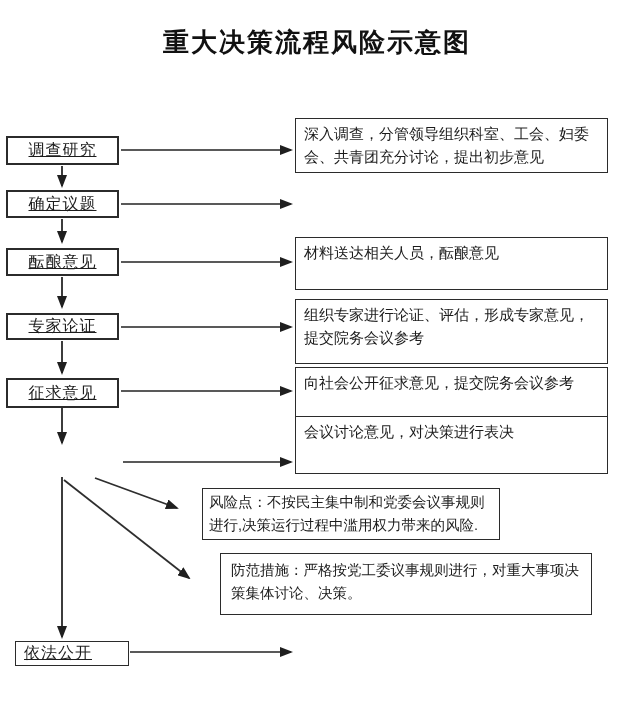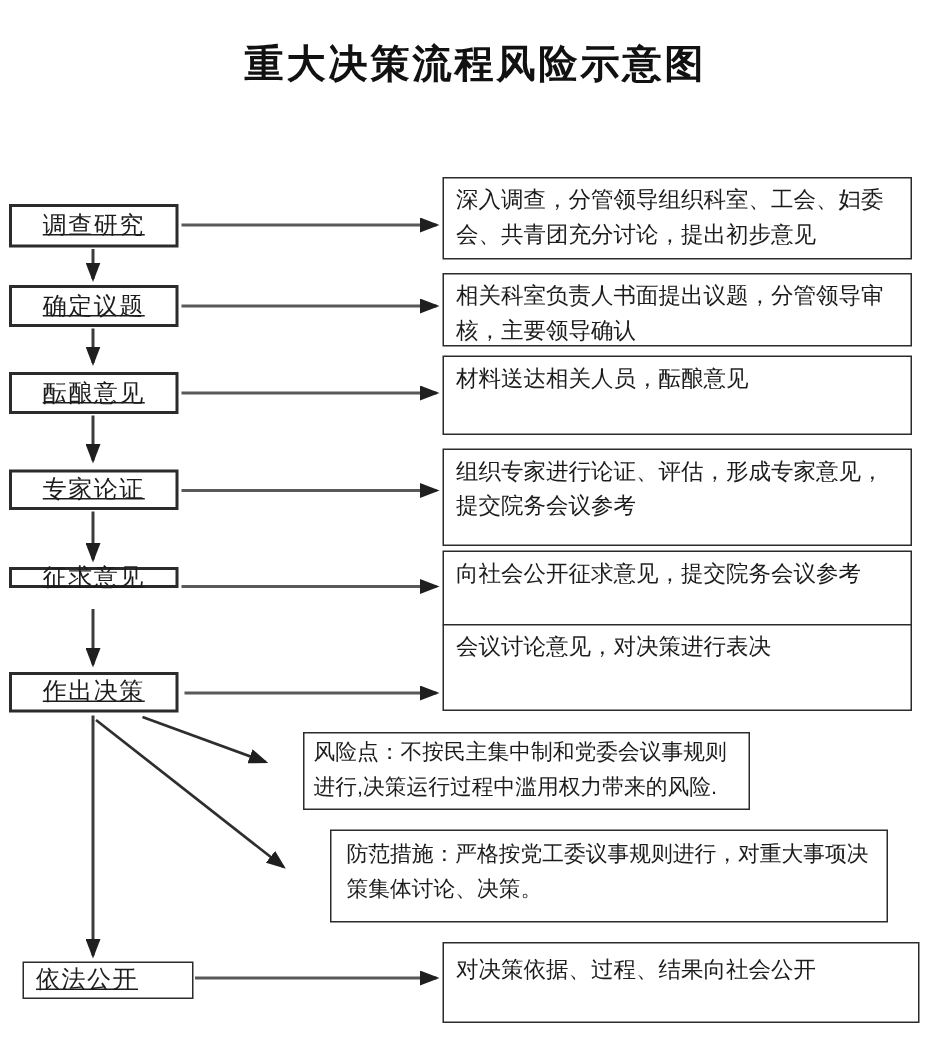--- a/index.html
+++ b/index.html
@@ -12,21 +12,21 @@
     text-align:center; font-family:"Liberation Serif", serif;
     font-weight:bold; font-size:26px; letter-spacing:2px; color:#111;
   }
   .box { position:absolute; box-sizing:border-box; background:#fff; }
   .step {
     left:6px; width:113px; border:2px solid #2b2b2b;
     display:flex; align-items:center; justify-content:center;
     font-size:16px; letter-spacing:1px; white-space:nowrap;text-decoration:underline;
   }
   .s1{top:136px;height:29px} .s2{top:190px;height:28px} .s3{top:248px;height:28px}
-  .s4{top:313px;height:27px} .s5{top:378px;height:14px} .s6{top:448px;height:27px}
+  .s4{top:313px;height:27px} .s5{top:378px;height:30px} .s6{top:448px;height:27px}
   .s7{top:641px;height:25px;left:15px;width:114px;justify-content:flex-start;padding-left:8px;border-width:1px}
   .detail {
     left:295px; width:313px; border:1px solid #2b2b2b;
     padding:3px 8px 0 8px; font-size:15px; line-height:23px;
   }
   .d1{top:118px;height:55px} .d2{top:182px;height:49px} .d3{top:237px;height:53px}
   .d4{top:299px;height:65px} .d5{top:367px;height:50px} .d6{top:416px;height:58px}
   .d7{top:628px;height:54px;width:318px;padding-top:6px}
   .note {
     border:1px solid #2b2b2b; font-size:14.5px; line-height:23px;
@@ -71,27 +71,24 @@
 
     <line class="dg" x1="95" y1="478" x2="177" y2="508" marker-end="url(#ah)"></line>
     <line class="dg" x1="64" y1="480" x2="189" y2="578" marker-end="url(#ah)"></line>
   </svg>
 
   <div class="box step s1">调查研究</div>
   <div class="box step s2">确定议题</div>
   <div class="box step s3">酝酿意见</div>
   <div class="box step s4">专家论证</div>
   <div class="box step s5">征求意见</div>
-  <div class="box step s6">作出决策</div>
   <div class="box step s7">依法公开</div>
 
   <div class="box detail d1">深入调查，分管领导组织科室、工会、妇委会、共青团充分讨论，提出初步意见</div>
-  <div class="box detail d2">相关科室负责人书面提出议题，分管领导审核，主要领导确认</div>
   <div class="box detail d3">材料送达相关人员，酝酿意见</div>
   <div class="box detail d4">组织专家进行论证、评估，形成专家意见，提交院务会议参考</div>
   <div class="box detail d5">向社会公开征求意见，提交院务会议参考</div>
   <div class="box detail d6">会议讨论意见，对决策进行表决</div>
-  <div class="box detail d7">对决策依据、过程、结果向社会公开</div>
 
   <div class="box note risk">风险点：不按民主集中制和党委会议事规则进行,决策运行过程中滥用权力带来的风险.</div>
   <div class="box note prev">防范措施：严格按党工委议事规则进行，对重大事项决策集体讨论、决策。</div>
 
 </div>
 
 </body></html>

